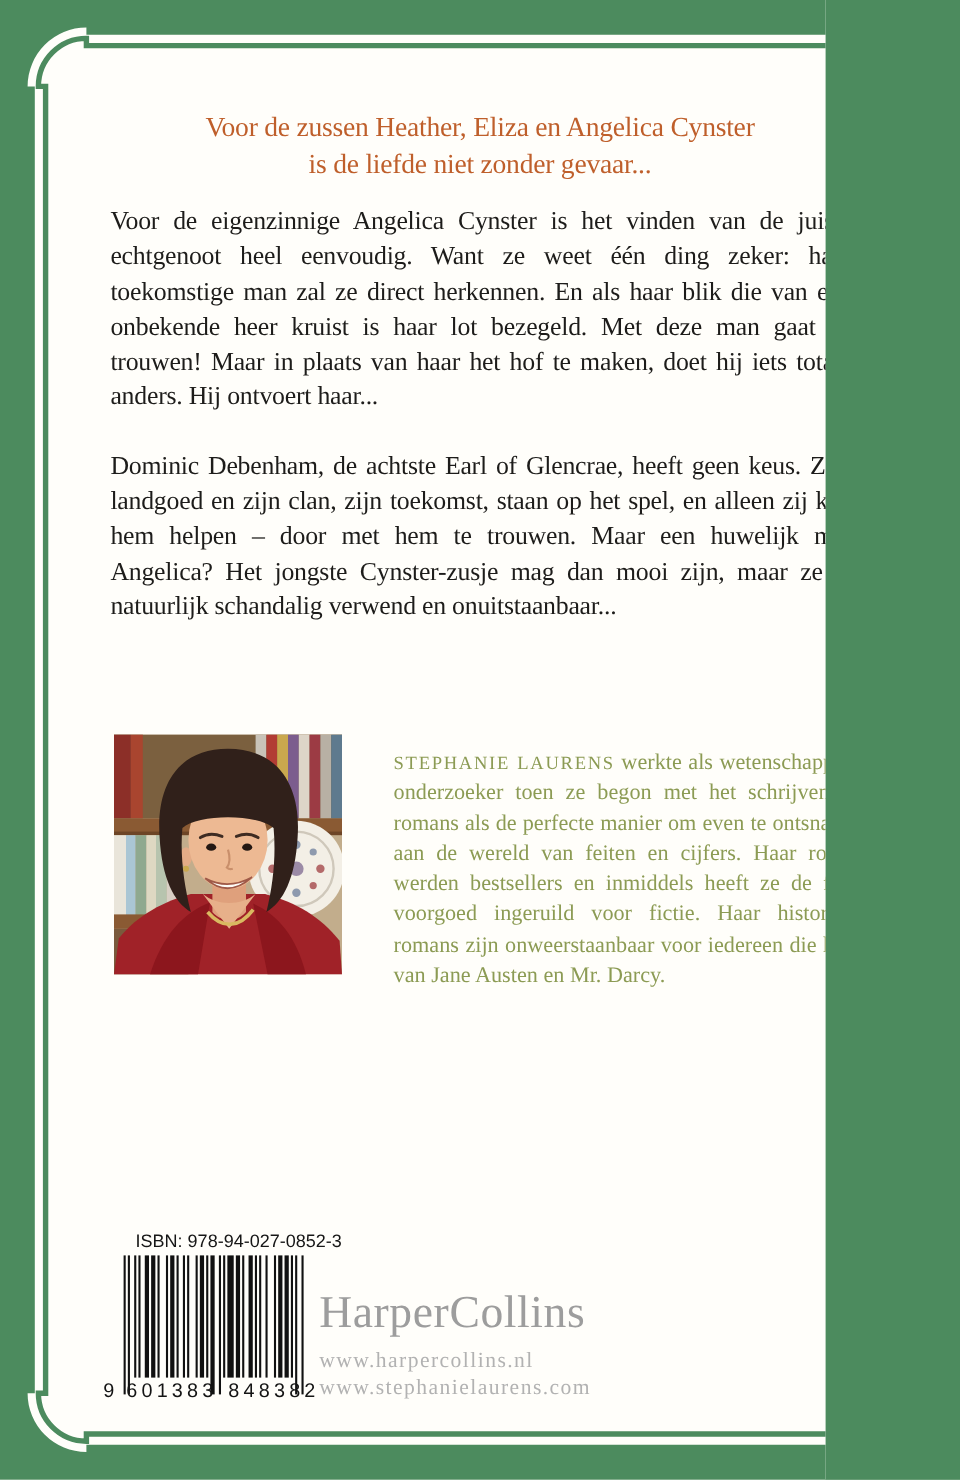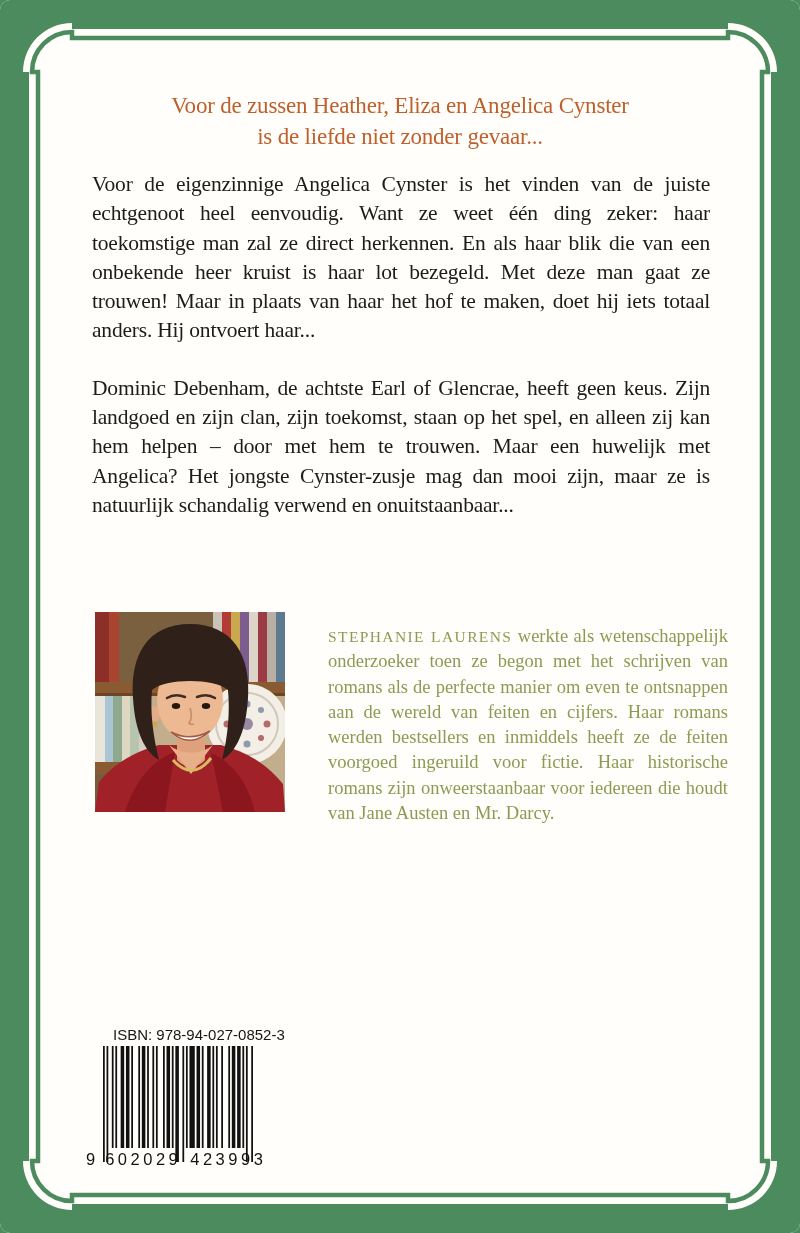--- a/index.html
+++ b/index.html
@@ -1,17 +1,17 @@
 <!DOCTYPE html>
 <html><head>
 <meta charset="utf-8">
 <style>
   html,body{margin:0;padding:0;background:#4c8b5e;}
-  .page{position:relative;width:800px;height:1233px;overflow:hidden;
-        font-family:"Liberation Serif","DejaVu Serif",serif;border-radius:10px;}
+  .page{position:relative;width:688px;height:1233px;overflow:hidden;
+        font-family:"Liberation Serif","DejaVu Serif",serif;}
   .frame{position:absolute;left:0;top:0;}
   .tagline{position:absolute;top:90px;left:0;width:800px;text-align:center;
            font-size:23px;line-height:31px;color:#bf5f2b;white-space:pre-line;
            letter-spacing:-0.2px;}
   .synopsis{position:absolute;top:170px;left:92px;width:618px;
             font-size:21.5px;line-height:29.3px;color:#1d1c1a;
             text-align:justify;letter-spacing:-0.2px;}
   .synopsis p{margin:0 0 28px 0;}
   .author-photo{position:absolute;left:95px;top:612px;width:190px;height:200px;}
   .bio{position:absolute;left:312px;top:608px;width:400px;margin:16px;
@@ -147,18 +147,23 @@
       <rect x="129.29" y="0" width="1.76" height="102" fill="#111111"></rect>
       <rect x="132.82" y="0" width="3.53" height="102" fill="#111111"></rect>
       <rect x="138.12" y="0" width="3.53" height="102" fill="#111111"></rect>
       <rect x="143.41" y="0" width="1.76" height="102" fill="#111111"></rect>
       <rect x="146.94" y="0" width="1.76" height="116" fill="#111111"></rect>
       <rect x="152.24" y="0" width="1.76" height="116" fill="#111111"></rect>
     </svg>
 
   <div class="barcode-digits">
     <span>9</span>
-    <span class="g1">602029</span>
-    <span class="g2">423993</span>
+    <span class="g1">601383</span>
+    <span class="g2">848382</span>
   </div>
 
+  <div class="publisher-block">
+    <div class="logo">HarperCollins</div>
+    <div class="url first">www.harpercollins.nl</div>
+    <div class="url">www.stephanielaurens.com</div>
+  </div>
 
 </div>
 
 </body></html>

